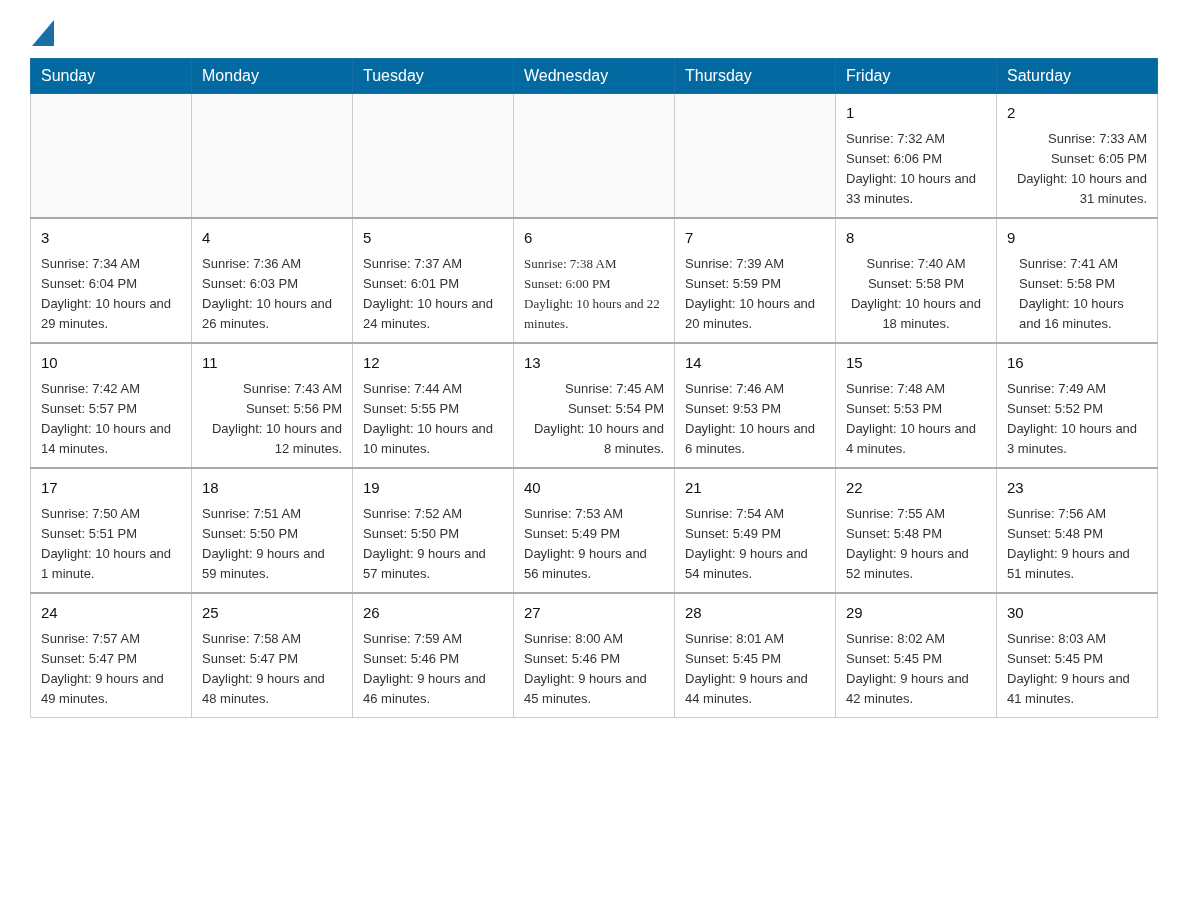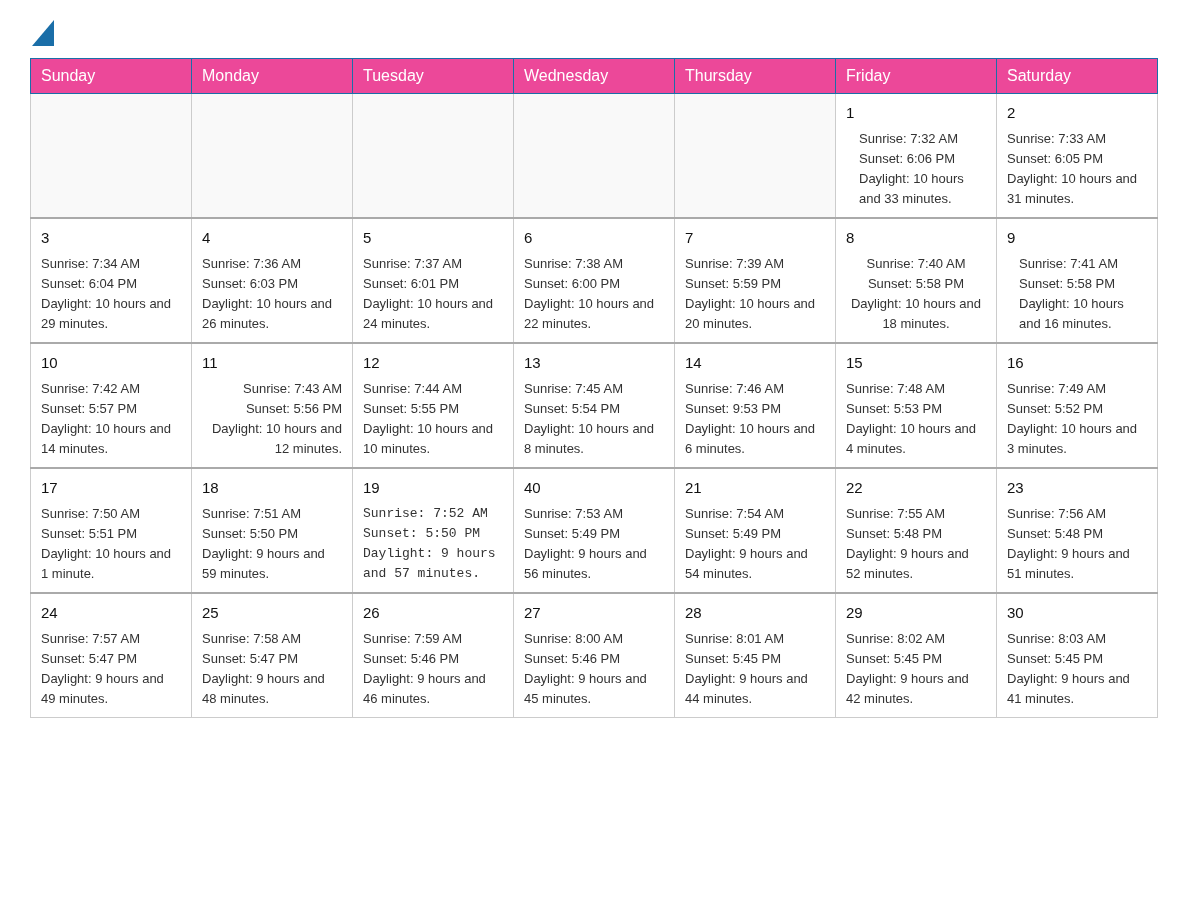--- a/index.html
+++ b/index.html
@@ -53,21 +53,21 @@
       font-size: 22px;
       color: #444;
       margin-top: 4px;
     }
     .calendar {
       width: 100%;
       border-collapse: collapse;
       border: 1px solid #aaa;
     }
     .calendar th {
-      background-color: #ec4899;
+      background-color: #0369a1;
       color: #fff;
       padding: 8px 10px;
       font-size: 16px;
       font-weight: normal;
       text-align: left;
       border: 1px solid #1a6ea8;
       margin-left: 44px;
     }
     .calendar td {
       width: 14.28%;
@@ -133,27 +133,27 @@
   </thead>
   <tbody id="calendar-body">
   <tr>
         <td class="empty-cell"></td>
         <td class="empty-cell"></td>
         <td class="empty-cell"></td>
         <td class="empty-cell"></td>
         <td class="empty-cell"></td>
         <td>
           <span class="day-num">1</span>
-          <div class="day-info" style="white-space: pre-line; margin-left: 13px;">Sunrise: 7:32 AM
+          <div class="day-info" style="white-space: pre-line;">Sunrise: 7:32 AM
 Sunset: 6:06 PM
 Daylight: 10 hours and 33 minutes.</div>
         </td>
         <td>
           <span class="day-num">2</span>
-          <div class="day-info" style="white-space: pre-line;">Sunrise: 7:33 AM
+          <div class="day-info" style="white-space: pre-line; text-align: right;">Sunrise: 7:33 AM
 Sunset: 6:05 PM
 Daylight: 10 hours and 31 minutes.</div>
         </td>
       </tr>
       <tr>
         <td>
           <span class="day-num">3</span>
           <div class="day-info" style="white-space: pre-line;">Sunrise: 7:34 AM
 Sunset: 6:04 PM
 Daylight: 10 hours and 29 minutes.</div>
@@ -165,21 +165,21 @@
 Daylight: 10 hours and 26 minutes.</div>
         </td>
         <td>
           <span class="day-num">5</span>
           <div class="day-info" style="white-space: pre-line;">Sunrise: 7:37 AM
 Sunset: 6:01 PM
 Daylight: 10 hours and 24 minutes.</div>
         </td>
         <td>
           <span class="day-num">6</span>
-          <div class="day-info" style="white-space: pre-line;">Sunrise: 7:38 AM
+          <div class="day-info" style="white-space: pre-line; font-family: Liberation Serif, serif;">Sunrise: 7:38 AM
 Sunset: 6:00 PM
 Daylight: 10 hours and 22 minutes.</div>
         </td>
         <td>
           <span class="day-num">7</span>
           <div class="day-info" style="white-space: pre-line;">Sunrise: 7:39 AM
 Sunset: 5:59 PM
 Daylight: 10 hours and 20 minutes.</div>
         </td>
         <td>
@@ -209,21 +209,21 @@
 Daylight: 10 hours and 12 minutes.</div>
         </td>
         <td>
           <span class="day-num">12</span>
           <div class="day-info" style="white-space: pre-line;">Sunrise: 7:44 AM
 Sunset: 5:55 PM
 Daylight: 10 hours and 10 minutes.</div>
         </td>
         <td>
           <span class="day-num">13</span>
-          <div class="day-info" style="white-space: pre-line;">Sunrise: 7:45 AM
+          <div class="day-info" style="white-space: pre-line; text-align: right;">Sunrise: 7:45 AM
 Sunset: 5:54 PM
 Daylight: 10 hours and 8 minutes.</div>
         </td>
         <td>
           <span class="day-num">14</span>
           <div class="day-info" style="white-space: pre-line;">Sunrise: 7:46 AM
 Sunset: 9:53 PM
 Daylight: 10 hours and 6 minutes.</div>
         </td>
         <td>
@@ -247,21 +247,21 @@
 Daylight: 10 hours and 1 minute.</div>
         </td>
         <td>
           <span class="day-num">18</span>
           <div class="day-info" style="white-space: pre-line;">Sunrise: 7:51 AM
 Sunset: 5:50 PM
 Daylight: 9 hours and 59 minutes.</div>
         </td>
         <td>
           <span class="day-num">19</span>
-          <div class="day-info" style="white-space: pre-line; font-family: Liberation Mono, monospace;">Sunrise: 7:52 AM
+          <div class="day-info" style="white-space: pre-line;">Sunrise: 7:52 AM
 Sunset: 5:50 PM
 Daylight: 9 hours and 57 minutes.</div>
         </td>
         <td>
           <span class="day-num">40</span>
           <div class="day-info" style="white-space: pre-line;">Sunrise: 7:53 AM
 Sunset: 5:49 PM
 Daylight: 9 hours and 56 minutes.</div>
         </td>
         <td>

